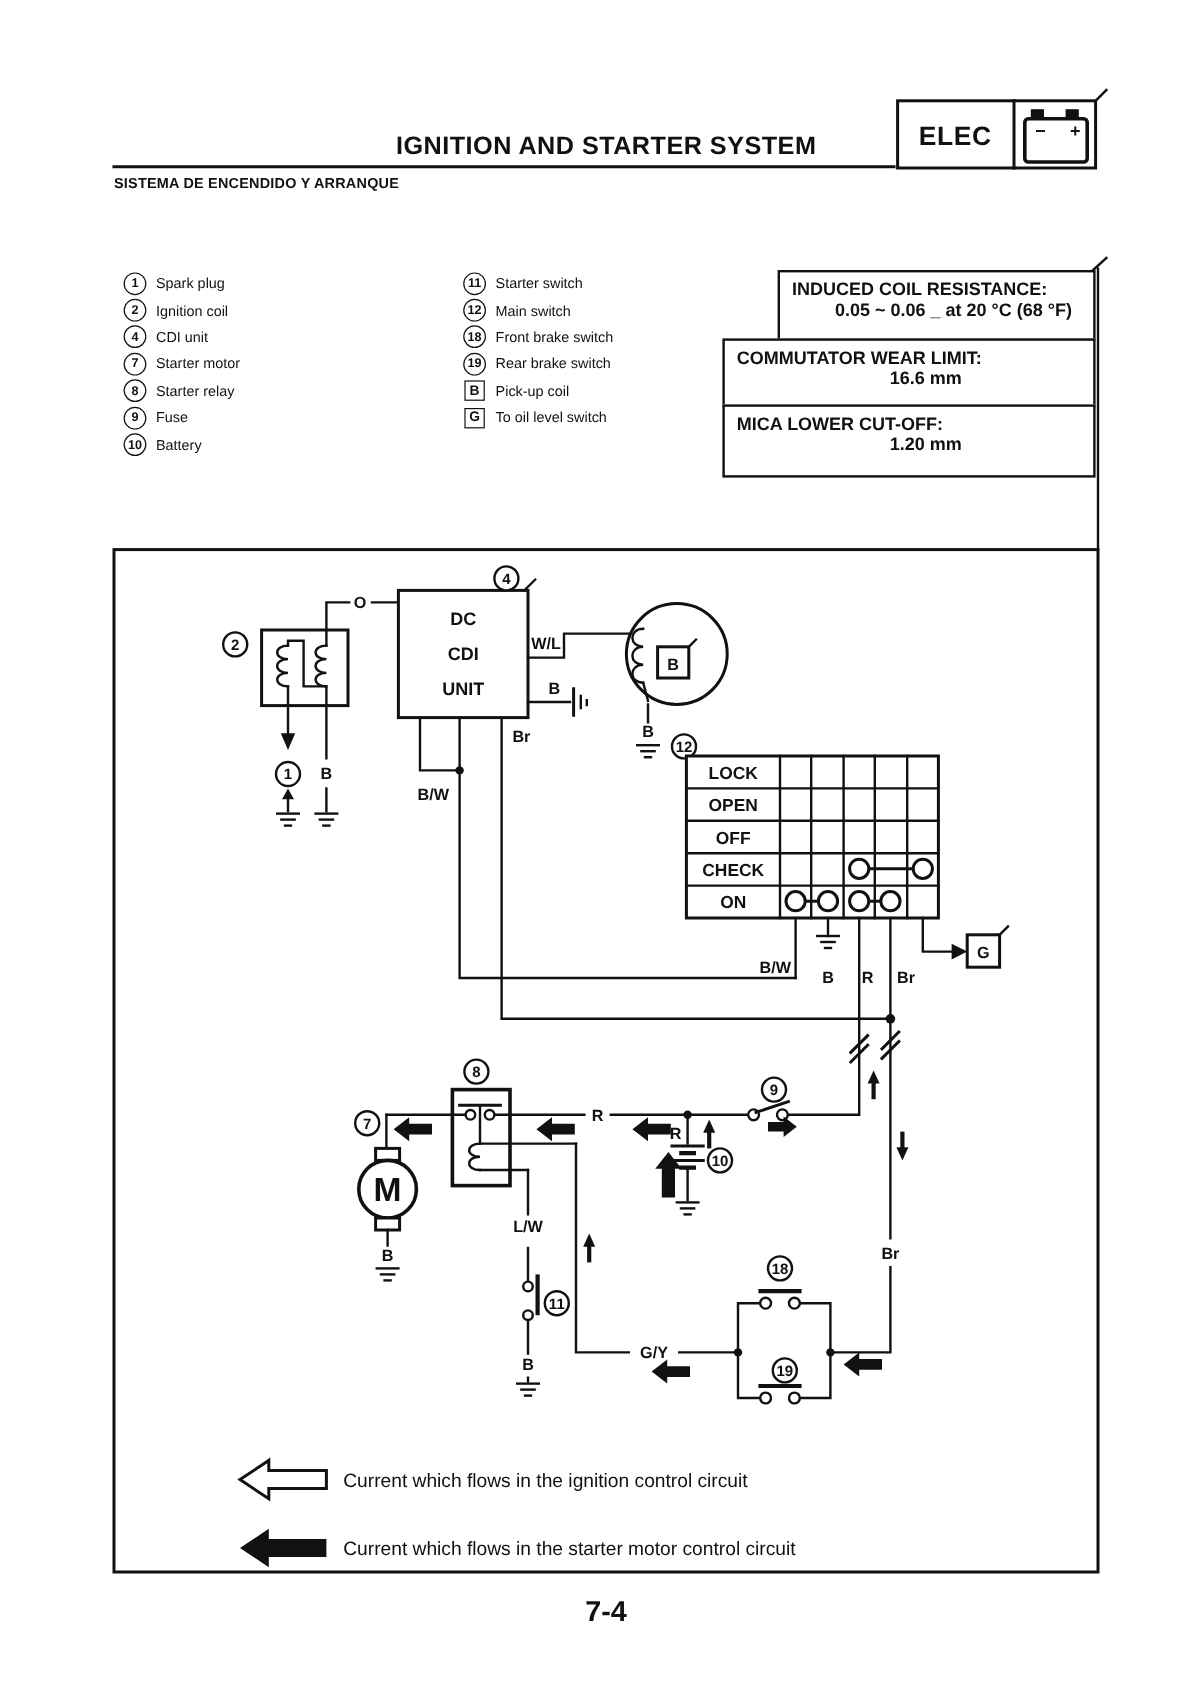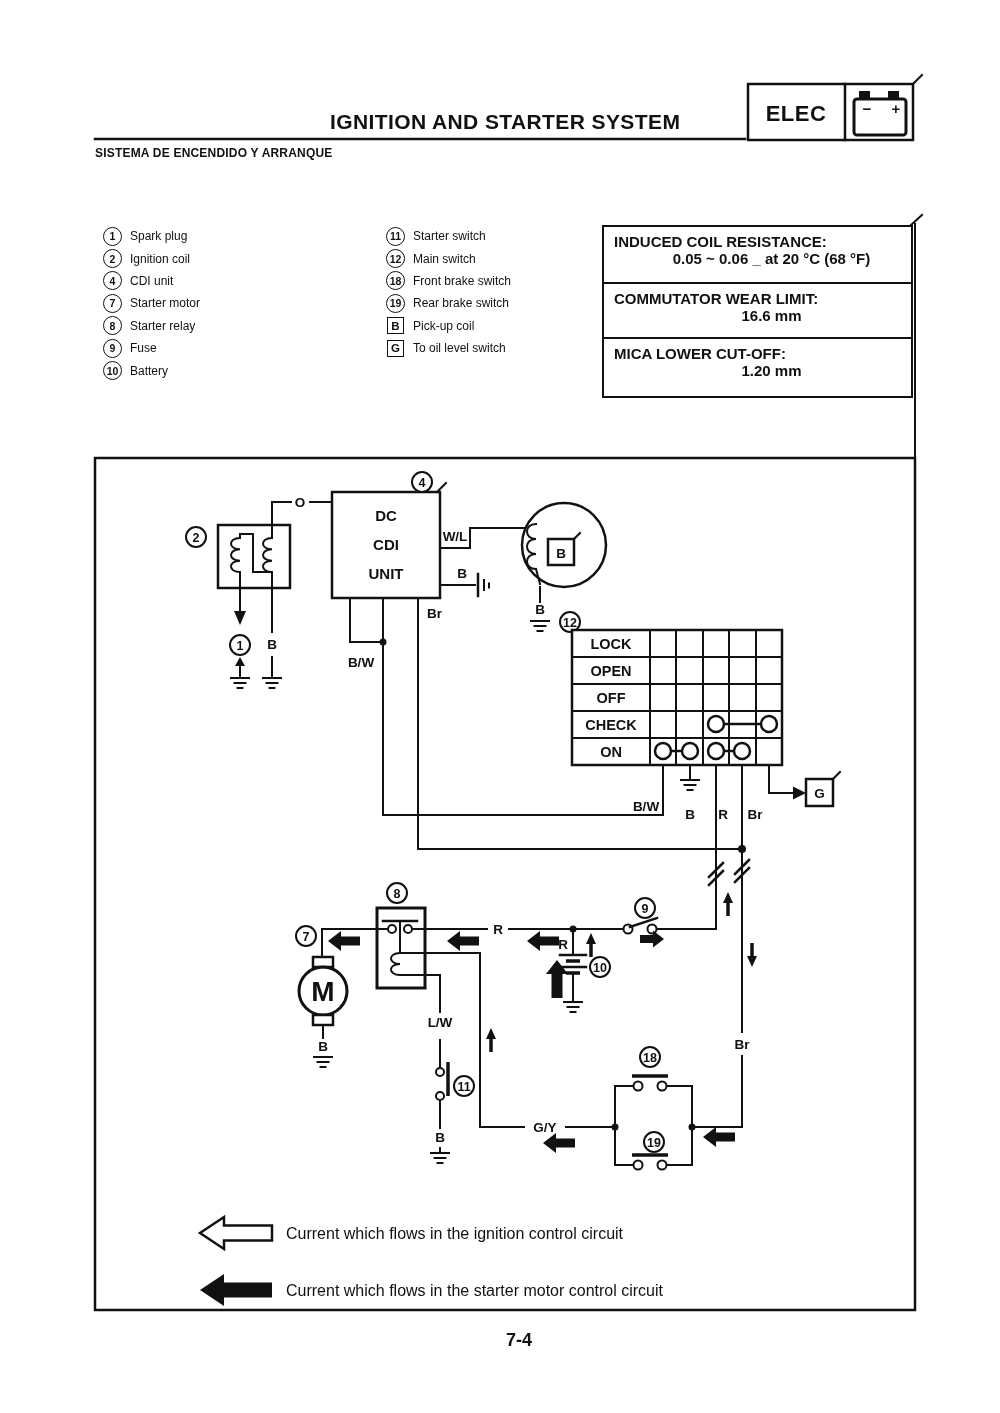--- a/index.html
+++ b/index.html
@@ -12,26 +12,26 @@
   .legend{display:flex;flex-direction:column;}
   .legend-left{left:103px;top:225px;}
   .legend-mid{left:386px;top:225px;}
   .lg-row{display:flex;align-items:center;height:22.4px;gap:8px;}
   .cnum{display:inline-flex;align-items:center;justify-content:center;width:19px;height:19px;border:1.6px solid #111;border-radius:50%;font-size:10.5px;font-weight:bold;box-sizing:border-box;flex:0 0 auto;}
   .bnum{display:inline-flex;align-items:center;justify-content:center;width:17px;height:17px;border:1.8px solid #111;font-size:11.5px;font-weight:bold;box-sizing:border-box;margin:0 1px;flex:0 0 auto;}
   .lg-label{font-size:12px;white-space:nowrap;}
   
   .specbox{left:602px;top:225px;width:311px;}
   .spec-cell{box-sizing:border-box;border:2.5px solid #111;height:58px;padding:6px 8px 0 10px;margin-top:-2.5px;background:#fff;}
-  .spec-cell:first-child{margin-top:0;height:59px;}
+  .spec-cell:first-child{margin-top:0;height:59px;margin-left:46px;}
   .spec-cell:last-child{height:61px;}
   .spec-title{font-size:15px;font-weight:bold;white-space:nowrap;}
   .spec-value{font-size:15px;font-weight:bold;padding-left:26px;white-space:nowrap;text-align:center;}
   
-  .pageno{left:109px;top:1330px;width:820px;text-align:center;font-size:18px;font-weight:bold;}
+  .pageno{left:95px;top:1330px;width:820px;text-align:center;font-size:24px;font-weight:bold;}
   
   svg.art{position:absolute;left:0;top:0;pointer-events:none;}
   .w{stroke:#111;stroke-width:2;fill:none;stroke-linecap:square;}
   .w25{stroke:#111;stroke-width:2.5;fill:none;stroke-linecap:square;}
   .w3{stroke:#111;stroke-width:3;fill:none;}
   .w35{stroke:#111;stroke-width:3.5;fill:none;stroke-linecap:butt;}
   .wc{stroke:#111;stroke-width:2;fill:#fff;}
   .wc25{stroke:#111;stroke-width:2.5;fill:#fff;}
   .fill{fill:#111;stroke:none;}
   .svglbl{font:bold 13.5px "Liberation Sans",sans-serif;fill:#111;}

